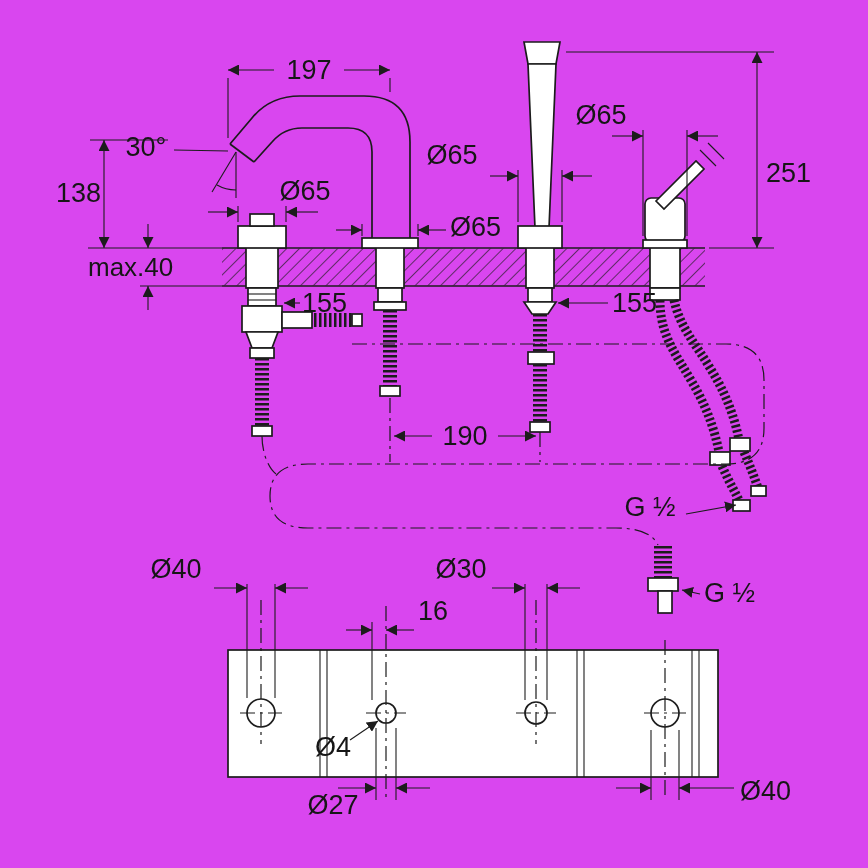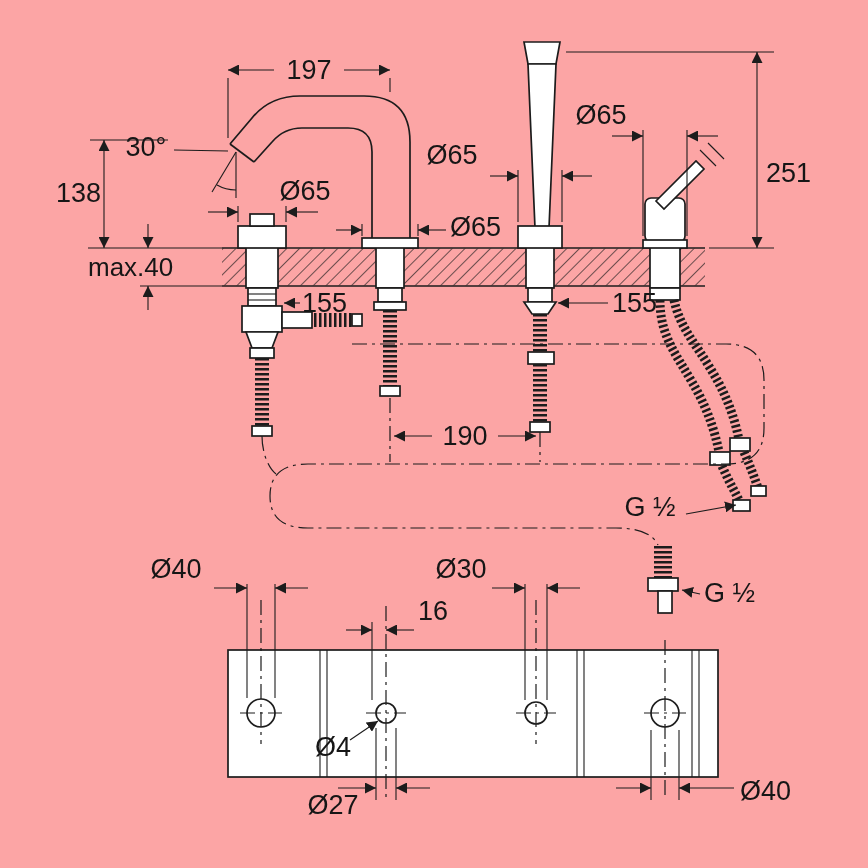--- a/index.html
+++ b/index.html
@@ -1,16 +1,16 @@
 <!DOCTYPE html>
 <html><head>
 <meta charset="utf-8">
 <style>
   html,body{margin:0;padding:0;background:#ffffff;}
-  .canvas{position:relative;width:868px;height:868px;background:#fca5a5;overflow:hidden;}
+  .canvas{position:relative;width:868px;height:868px;background:#d946ef;overflow:hidden;}
   svg{position:absolute;left:0;top:0;color:#1c1c1c;}
   .obj{fill:none;stroke:#1c1c1c;stroke-width:1.7;}
   .objf{fill:#ffffff;stroke:#1c1c1c;stroke-width:1.7;}
   .thin{fill:none;stroke:#1c1c1c;stroke-width:1.1;}
   .dim{fill:none;stroke:#1c1c1c;stroke-width:1.1;}
   .cl{fill:none;stroke:#1c1c1c;stroke-width:1.2;stroke-dasharray:15 5 3 5;}
   .hose{fill:none;stroke:#1c1c1c;stroke-width:14;stroke-dasharray:2.5 2.5;}
   .hose9{fill:none;stroke:#1c1c1c;stroke-width:9;stroke-dasharray:2.5 2.5;}
   .hose16{fill:none;stroke:#1c1c1c;stroke-width:18;stroke-dasharray:2.5 2.5;}
   text{font-family:"Liberation Sans","DejaVu Sans",sans-serif;font-size:27px;fill:#161616;}

